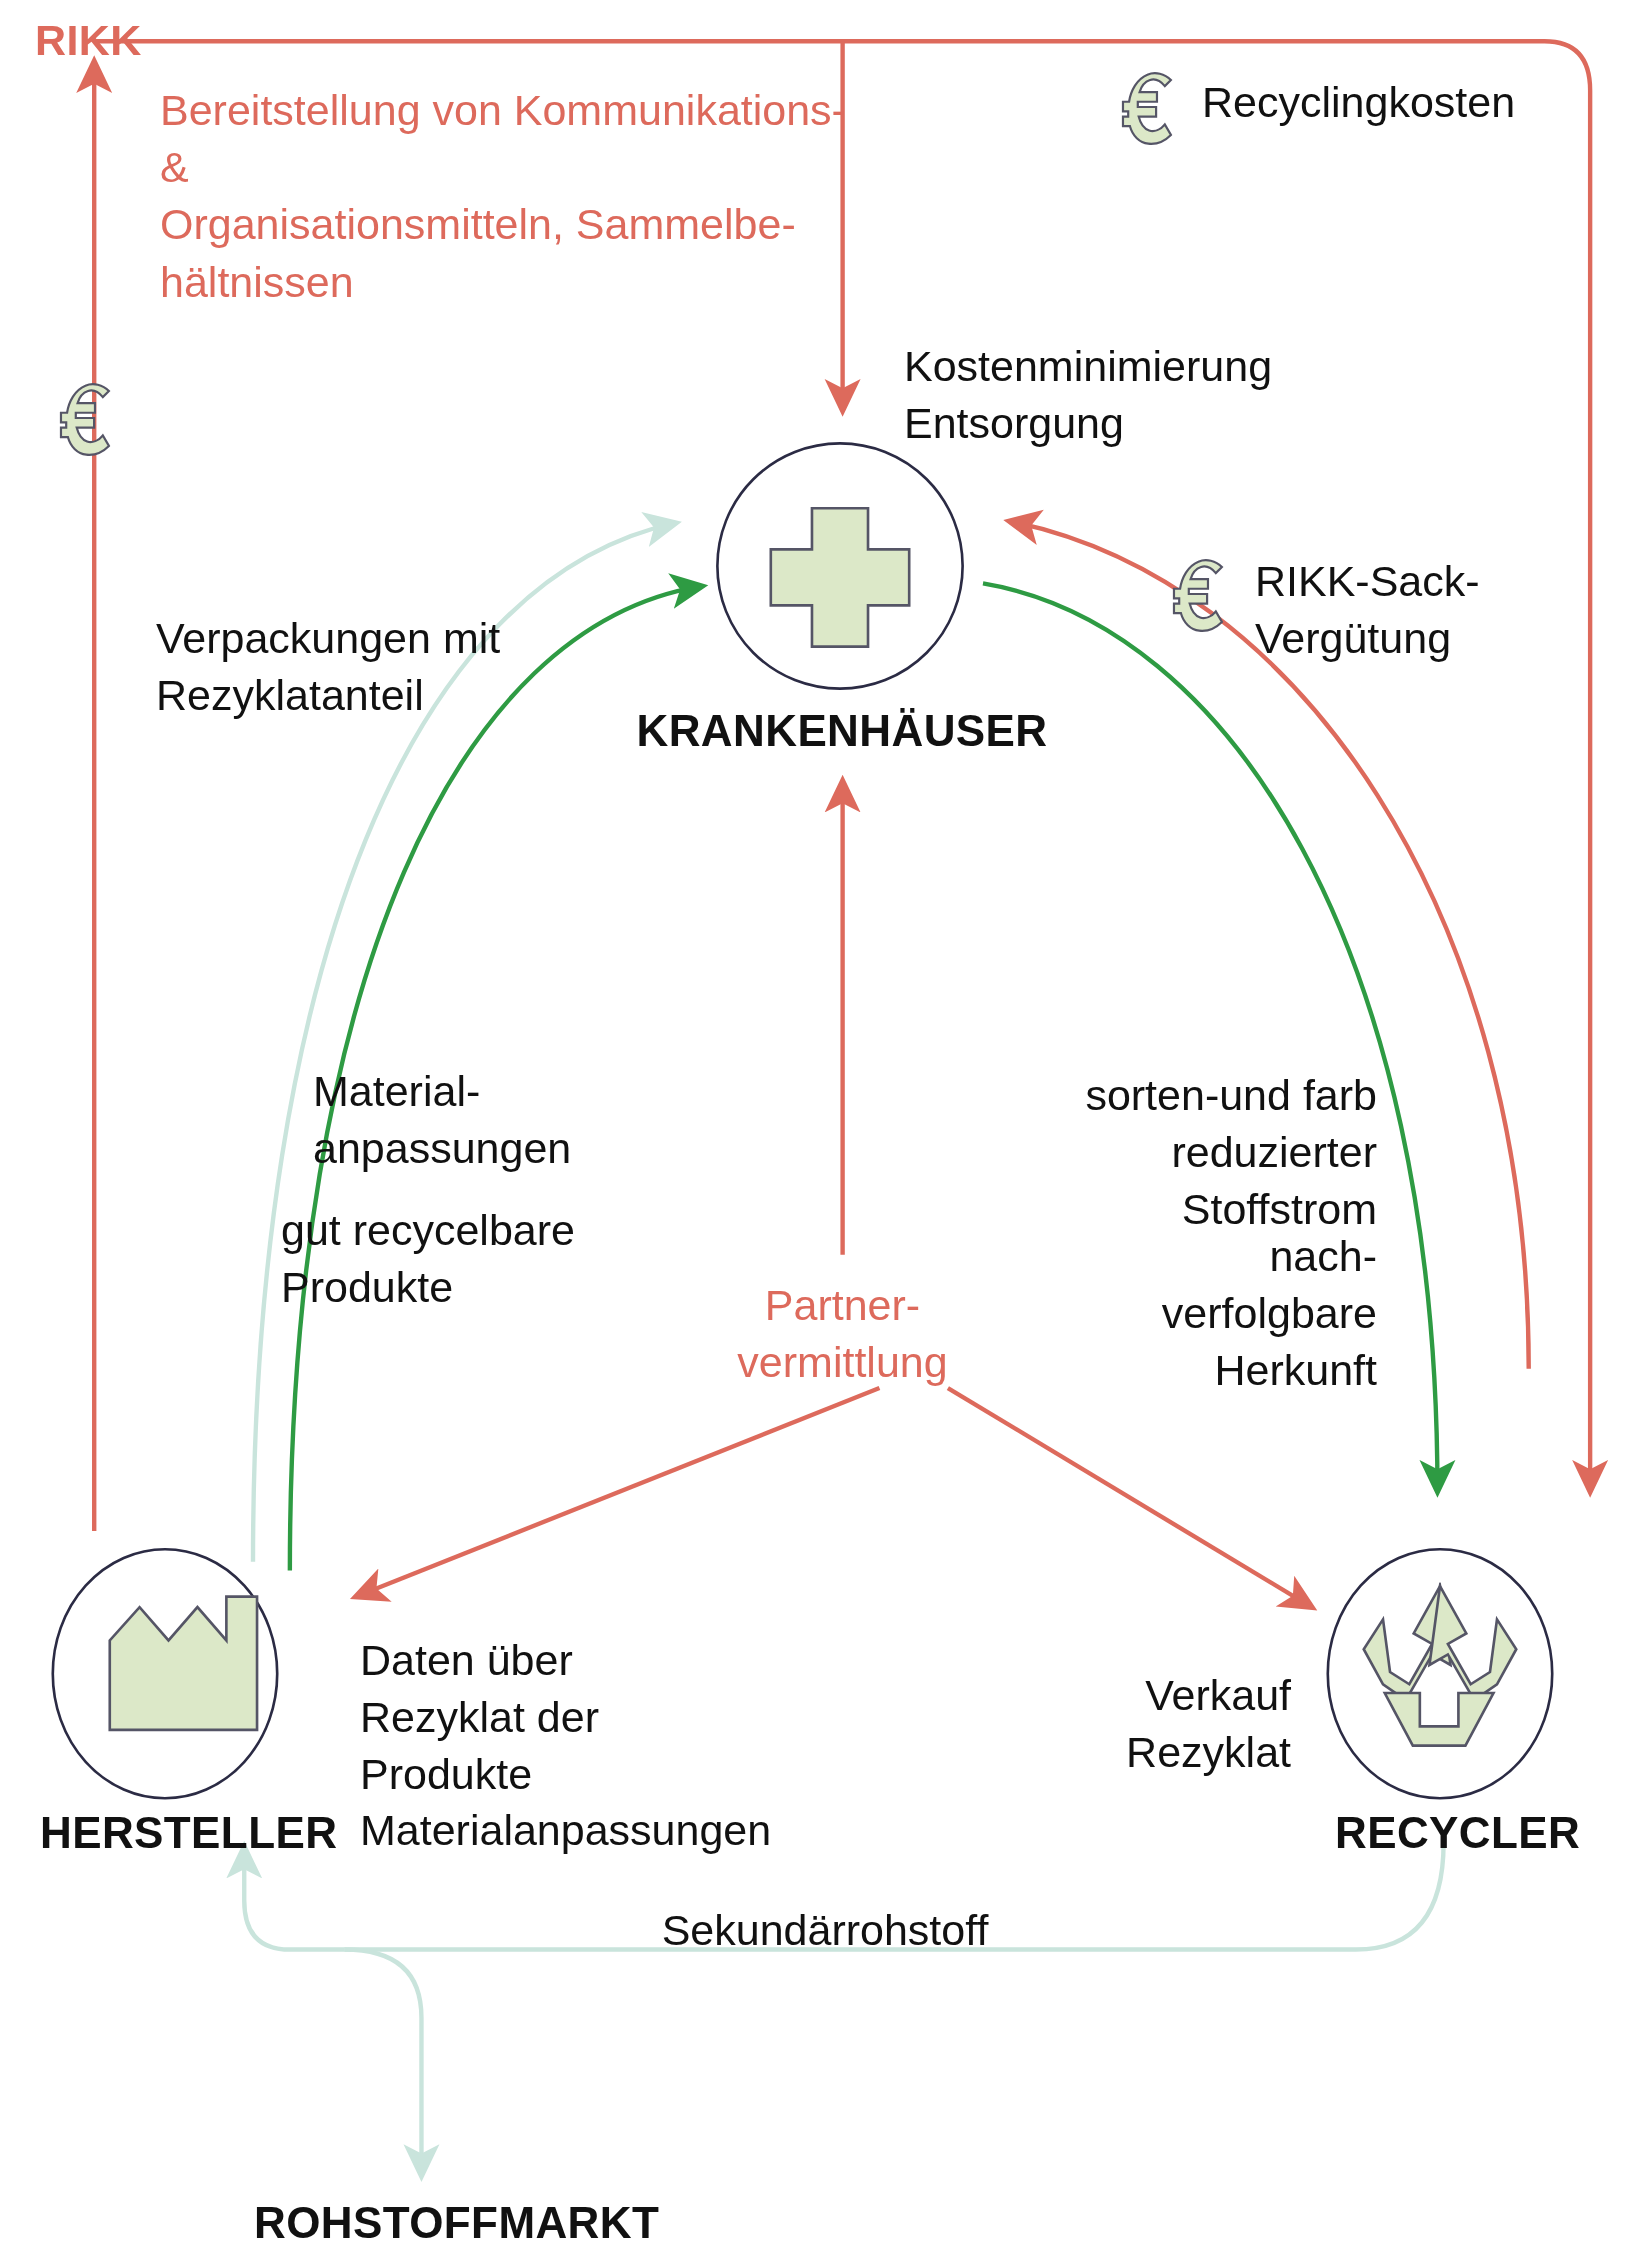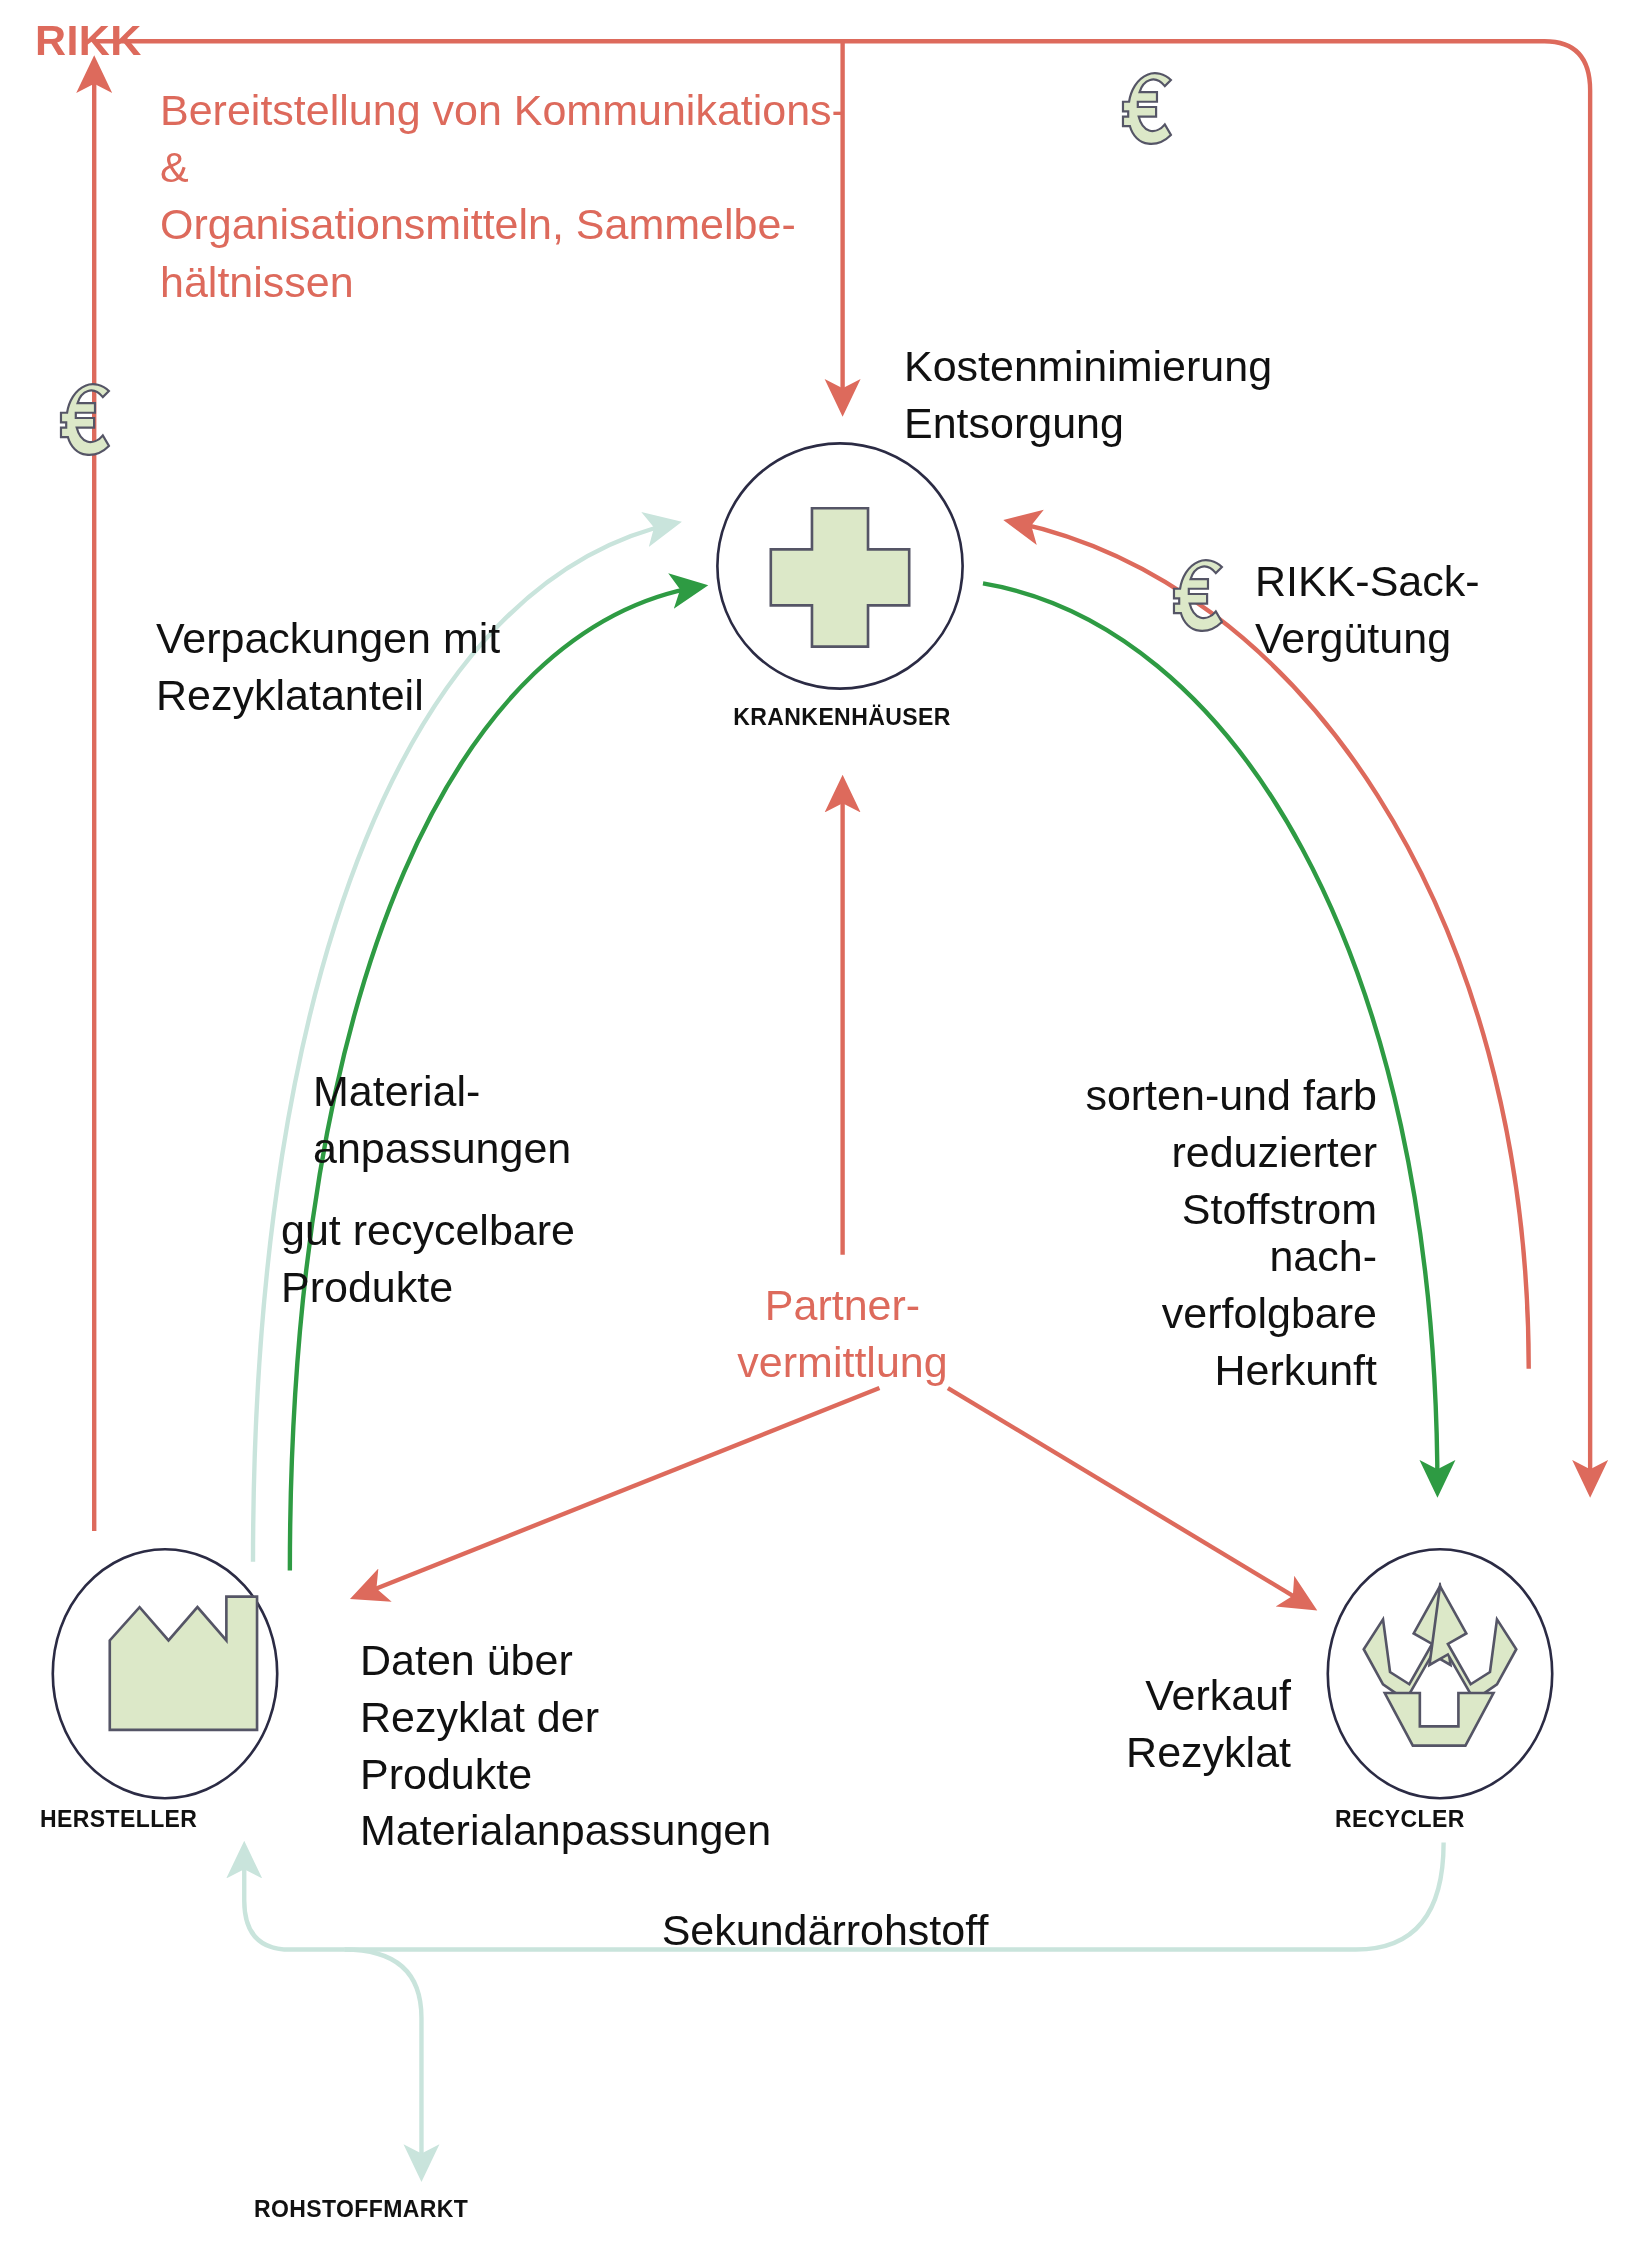--- a/index.html
+++ b/index.html
@@ -10,21 +10,21 @@
   #stage{
     position:relative;
     width:1651px;
     height:2261px;
     background:#ffffff;
     overflow:hidden;
   }
   #wires{position:absolute;left:0;top:0;width:1651px;height:2261px;}
   .lbl{position:absolute;color:#111111;font-size:43px;line-height:1.33;white-space:pre-line;}
   .lbl.red{color:#DD6A5C;}
-  .lbl.node{font-weight:bold;font-size:23px;letter-spacing:0.4px;}
+  .lbl.node{font-weight:bold;font-size:44px;letter-spacing:0.4px;}
   .lbl.rikk{color:#DD6A5C;font-weight:bold;font-size:43px;letter-spacing:0.4px;}
   .lbl.right{text-align:right;}
   .lbl.center{text-align:center;}
   .euro{position:absolute;}
 </style>
 </head>
 <body>
 
 <div id="stage">
 
@@ -116,20 +116,21 @@
     <path d="M63,16 C56,9 45,6 36,10 C24,15 17,28 15,41 L8,41 L8,52 L14,52 L14,58 L8,58 L8,69 L16,69
              C19,80 27,88 37,89 C46,90 56,86 63,79 L56,67 C51,73 44,76 38,74 C32,72 28,66 26,58
              L46,58 L46,47 L25,47 L25,41 L47,41 L47,30 L27,30 C29,23 33,18 39,16 C45,14 51,17 56,23 Z" fill="#DCE8C8" stroke="#555566" stroke-width="2.5"></path>
   </svg>
 
   <svg class="euro" style="left:1116px;top:66px;width:68px;height:82px;" viewBox="0 0 78 94">
     <path d="M63,16 C56,9 45,6 36,10 C24,15 17,28 15,41 L8,41 L8,52 L14,52 L14,58 L8,58 L8,69 L16,69
              C19,80 27,88 37,89 C46,90 56,86 63,79 L56,67 C51,73 44,76 38,74 C32,72 28,66 26,58
              L46,58 L46,47 L25,47 L25,41 L47,41 L47,30 L27,30 C29,23 33,18 39,16 C45,14 51,17 56,23 Z" fill="#DCE8C8" stroke="#555566" stroke-width="2.5"></path>
   </svg>
+  <div class="lbl" style="left:1202px;top:74px;width:439px;">Recyclingkosten</div>
 
   <svg class="euro" style="left:1167px;top:553px;width:68px;height:82px;" viewBox="0 0 78 94">
     <path d="M63,16 C56,9 45,6 36,10 C24,15 17,28 15,41 L8,41 L8,52 L14,52 L14,58 L8,58 L8,69 L16,69
              C19,80 27,88 37,89 C46,90 56,86 63,79 L56,67 C51,73 44,76 38,74 C32,72 28,66 26,58
              L46,58 L46,47 L25,47 L25,41 L47,41 L47,30 L27,30 C29,23 33,18 39,16 C45,14 51,17 56,23 Z" fill="#DCE8C8" stroke="#555566" stroke-width="2.5"></path>
   </svg>
   <div class="lbl" style="left:1255px;top:553px;width:395px;">RIKK-Sack-
 Vergütung</div>
 
   <div class="lbl rikk" style="left:35px;top:12.3px;">RIKK</div>

